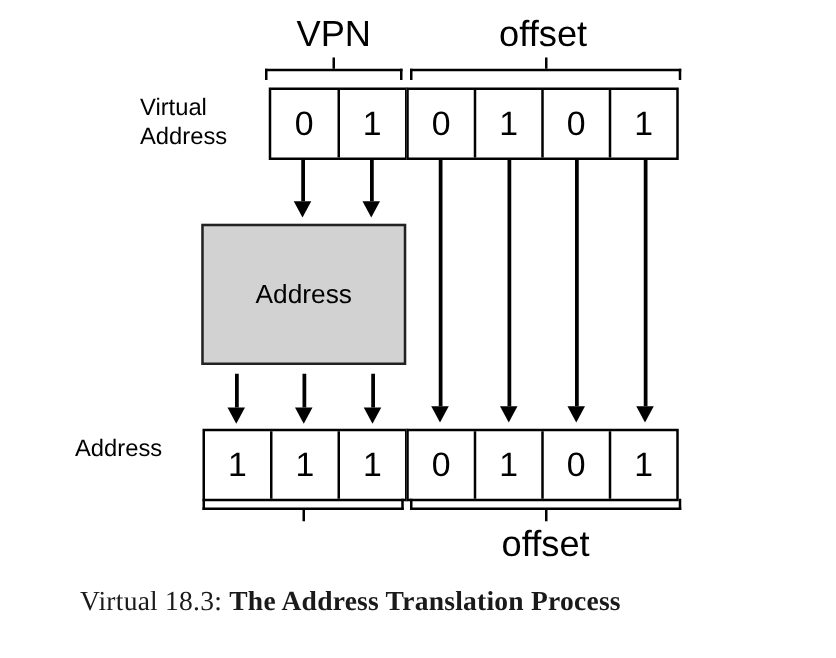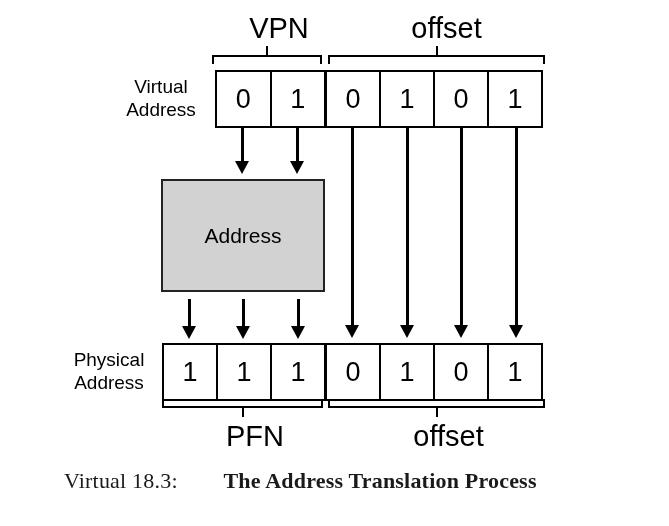--- a/index.html
+++ b/index.html
@@ -5,23 +5,23 @@
   html,body{margin:0;padding:0;background:#fff;}
   #canvas{
     position:relative;width:669px;height:526px;background:#fff;overflow:hidden;
     font-family:"Liberation Sans","DejaVu Sans",sans-serif;color:#000;
   }
   
   .cellbox{position:absolute;display:flex;border:2px solid #000;background:#fff;box-sizing:border-box;height:58px;}
   .cell{flex:1;display:flex;align-items:center;justify-content:center;font-size:27px;border-left:2px solid #000;}
   .cell:first-child{border-left:none;}
   
-  .biglabel{position:absolute;font-size:29px;text-align:center;white-space:nowrap;margin-left:12px;}
+  .biglabel{position:absolute;font-size:29px;text-align:center;white-space:nowrap;}
   
-  .sidelabel{position:absolute;font-size:19px;line-height:23px;text-align:center;}
+  .sidelabel{position:absolute;font-size:19px;line-height:23px;text-align:left;}
   
   #at-box{position:absolute;left:161px;top:179px;width:164px;height:113px;box-sizing:border-box;
     border:2px solid #222;background:#d2d2d2;display:flex;flex-direction:column;
     align-items:center;justify-content:center;font-size:21px;line-height:25px;}
   
   .arrow{position:absolute;display:flex;flex-direction:column;align-items:center;width:14px;}
   .arrow-stem{width:3px;background:#000;}
   .arrow-head{width:0;height:0;border-left:7px solid transparent;border-right:7px solid transparent;border-top:13px solid #000;}
   
   .brace{position:absolute;}
@@ -32,21 +32,21 @@
   .brace-top .b-h{top:9px;}
   .brace-top .b-l{left:0;top:9px;height:9px;}
   .brace-top .b-r{right:0;top:9px;height:9px;}
   .brace-bottom .b-l{left:0;top:0;height:9px;}
   .brace-bottom .b-r{right:0;top:0;height:9px;}
   .brace-bottom .b-h{top:7px;}
   .brace-bottom .b-m{left:50%;margin-left:-1px;top:9px;height:9px;width:2px;}
   
   #caption{position:absolute;left:64px;top:468px;width:540px;font-family:"Liberation Serif","DejaVu Serif",serif;
     font-size:22px;letter-spacing:0.2px;color:#1a1a1a;white-space:nowrap;}
-  #caption .bold{font-weight:bold;margin-left:40px;}
+  #caption .bold{font-weight:bold;}
 </style>
 </head>
 <body>
 
 <div id="canvas">
 
   <div class="biglabel" style="left:217px;top:12px;width:100px;">VPN</div>
   <div class="biglabel" style="left:382px;top:12px;width:105px;">offset</div>
 
   <div class="brace brace-top" style="left:212px;top:46px;width:110px;height:18px;">
@@ -115,21 +115,20 @@
   <div class="arrow" style="left:236px;top:299px;">
     <div class="arrow-stem" style="height:27px;"></div>
       <div class="arrow-head"></div>
   </div>
   <div class="arrow" style="left:291px;top:299px;">
     <div class="arrow-stem" style="height:27px;"></div>
       <div class="arrow-head"></div>
   </div>
 
   <div class="sidelabel" style="left:60px;top:348px;width:98px;">
-    <div>Physical</div>
     <div>Address</div>
   </div>
 
   <div class="cellbox" style="left:162px;top:343px;width:164px;">
     <div class="cell">1</div>
     <div class="cell">1</div>
     <div class="cell">1</div>
   </div>
   <div class="cellbox" style="left:325px;top:343px;width:218px;">
     <div class="cell">0</div>
@@ -144,21 +143,20 @@
       <div class="b-h"></div>
       <div class="b-m"></div>
   </div>
   <div class="brace brace-bottom" style="left:328px;top:399px;width:217px;height:18px;">
     <div class="b-t b-l"></div>
       <div class="b-t b-r"></div>
       <div class="b-h"></div>
       <div class="b-m"></div>
   </div>
 
-  <div class="biglabel" style="left:193px;top:420px;width:100px;">PFN</div>
   <div class="biglabel" style="left:384px;top:420px;width:105px;">offset</div>
 
   <div id="caption">
     <span>Virtual 18.3:</span>
     <span> </span>
     <span class="bold">The Address Translation Process</span>
   </div>
 
 </div>
 

